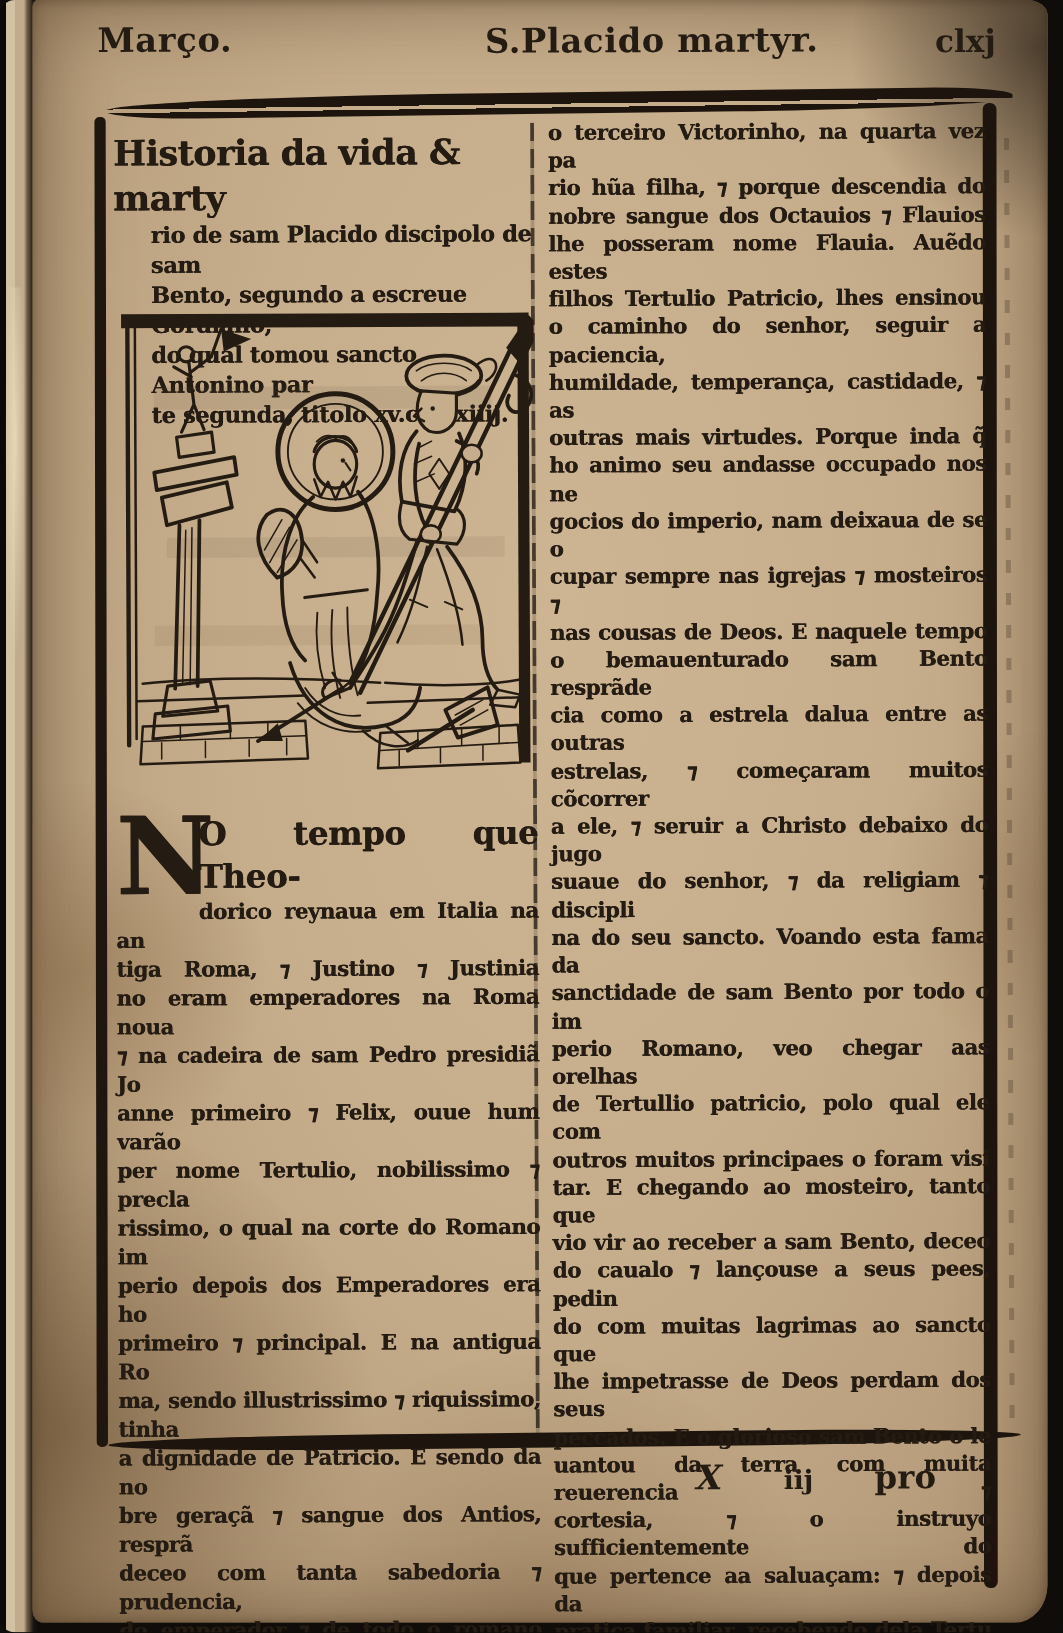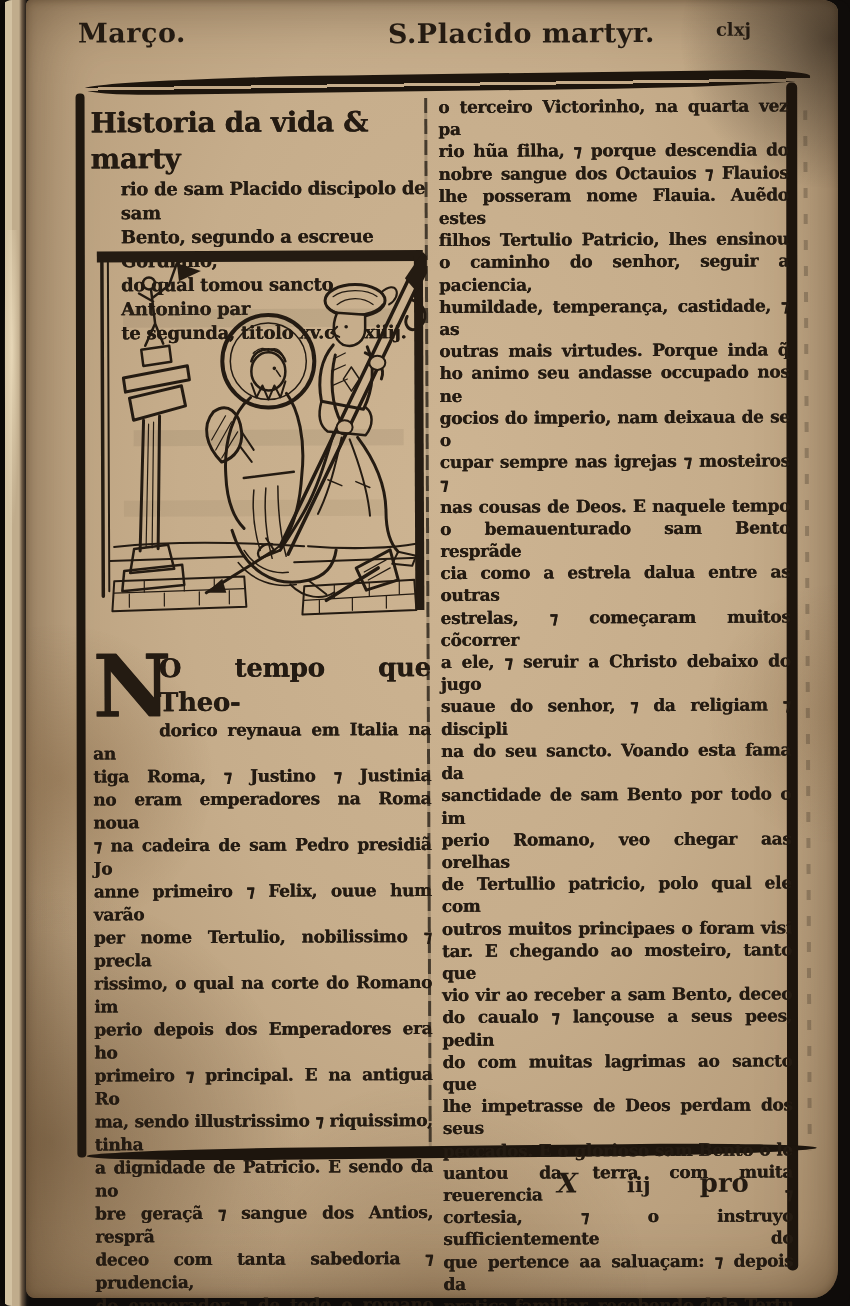--- a/index.html
+++ b/index.html
@@ -20,21 +20,21 @@
       radial-gradient(circle at 4% 60%,rgba(126,96,62,.45),rgba(126,96,62,0) 14%),
       radial-gradient(circle at 3% 88%,rgba(90,66,40,.5),rgba(90,66,40,0) 18%),
       radial-gradient(circle at 50% 100%,rgba(120,92,60,.35),rgba(120,92,60,0) 16%),
       radial-gradient(circle at 99% 3%,rgba(20,14,9,.55),rgba(20,14,9,0) 10%),
       radial-gradient(circle at 100% 55%,rgba(130,102,70,.3),rgba(130,102,70,0) 12%);}
   .tilt{position:absolute;inset:0;transform:rotate(-0.25deg);transform-origin:50% 40%;}
   
   .runhead span{position:absolute;font-weight:700;}
   .run-month{left:54px;top:16px;font-size:27px;letter-spacing:.5px;}
   .run-title{left:364px;top:18px;font-size:27px;letter-spacing:.5px;}
-  .run-folio{left:692px;top:20px;font-size:18px;}
+  .run-folio{left:724px;top:20px;font-size:25px;}
   
   .rule-top{position:absolute;left:60px;top:74px;width:726px;height:17px;transform:rotate(-.5deg);
     background:linear-gradient(180deg,#1d150d 0 9px,rgba(0,0,0,0) 9px 12px,#1d150d 12px 16px);
     border-radius:40% 10% 30% 10%/60% 40% 50% 40%;}
   .rule-left{position:absolute;left:50px;top:92px;width:9px;height:1064px;background:#1f170f;
     border-radius:4px;transform:rotate(.15deg);}
   .rule-div{position:absolute;left:400px;top:98px;width:3px;height:1050px;opacity:.85;
     background:repeating-linear-gradient(180deg,#2e261c 0 15px,rgba(46,38,28,.25) 15px 21px);}
   .rule-right{position:absolute;left:760px;top:84px;width:11px;height:1188px;background:#1d150d;
     border-radius:5px;transform:rotate(.2deg);}

